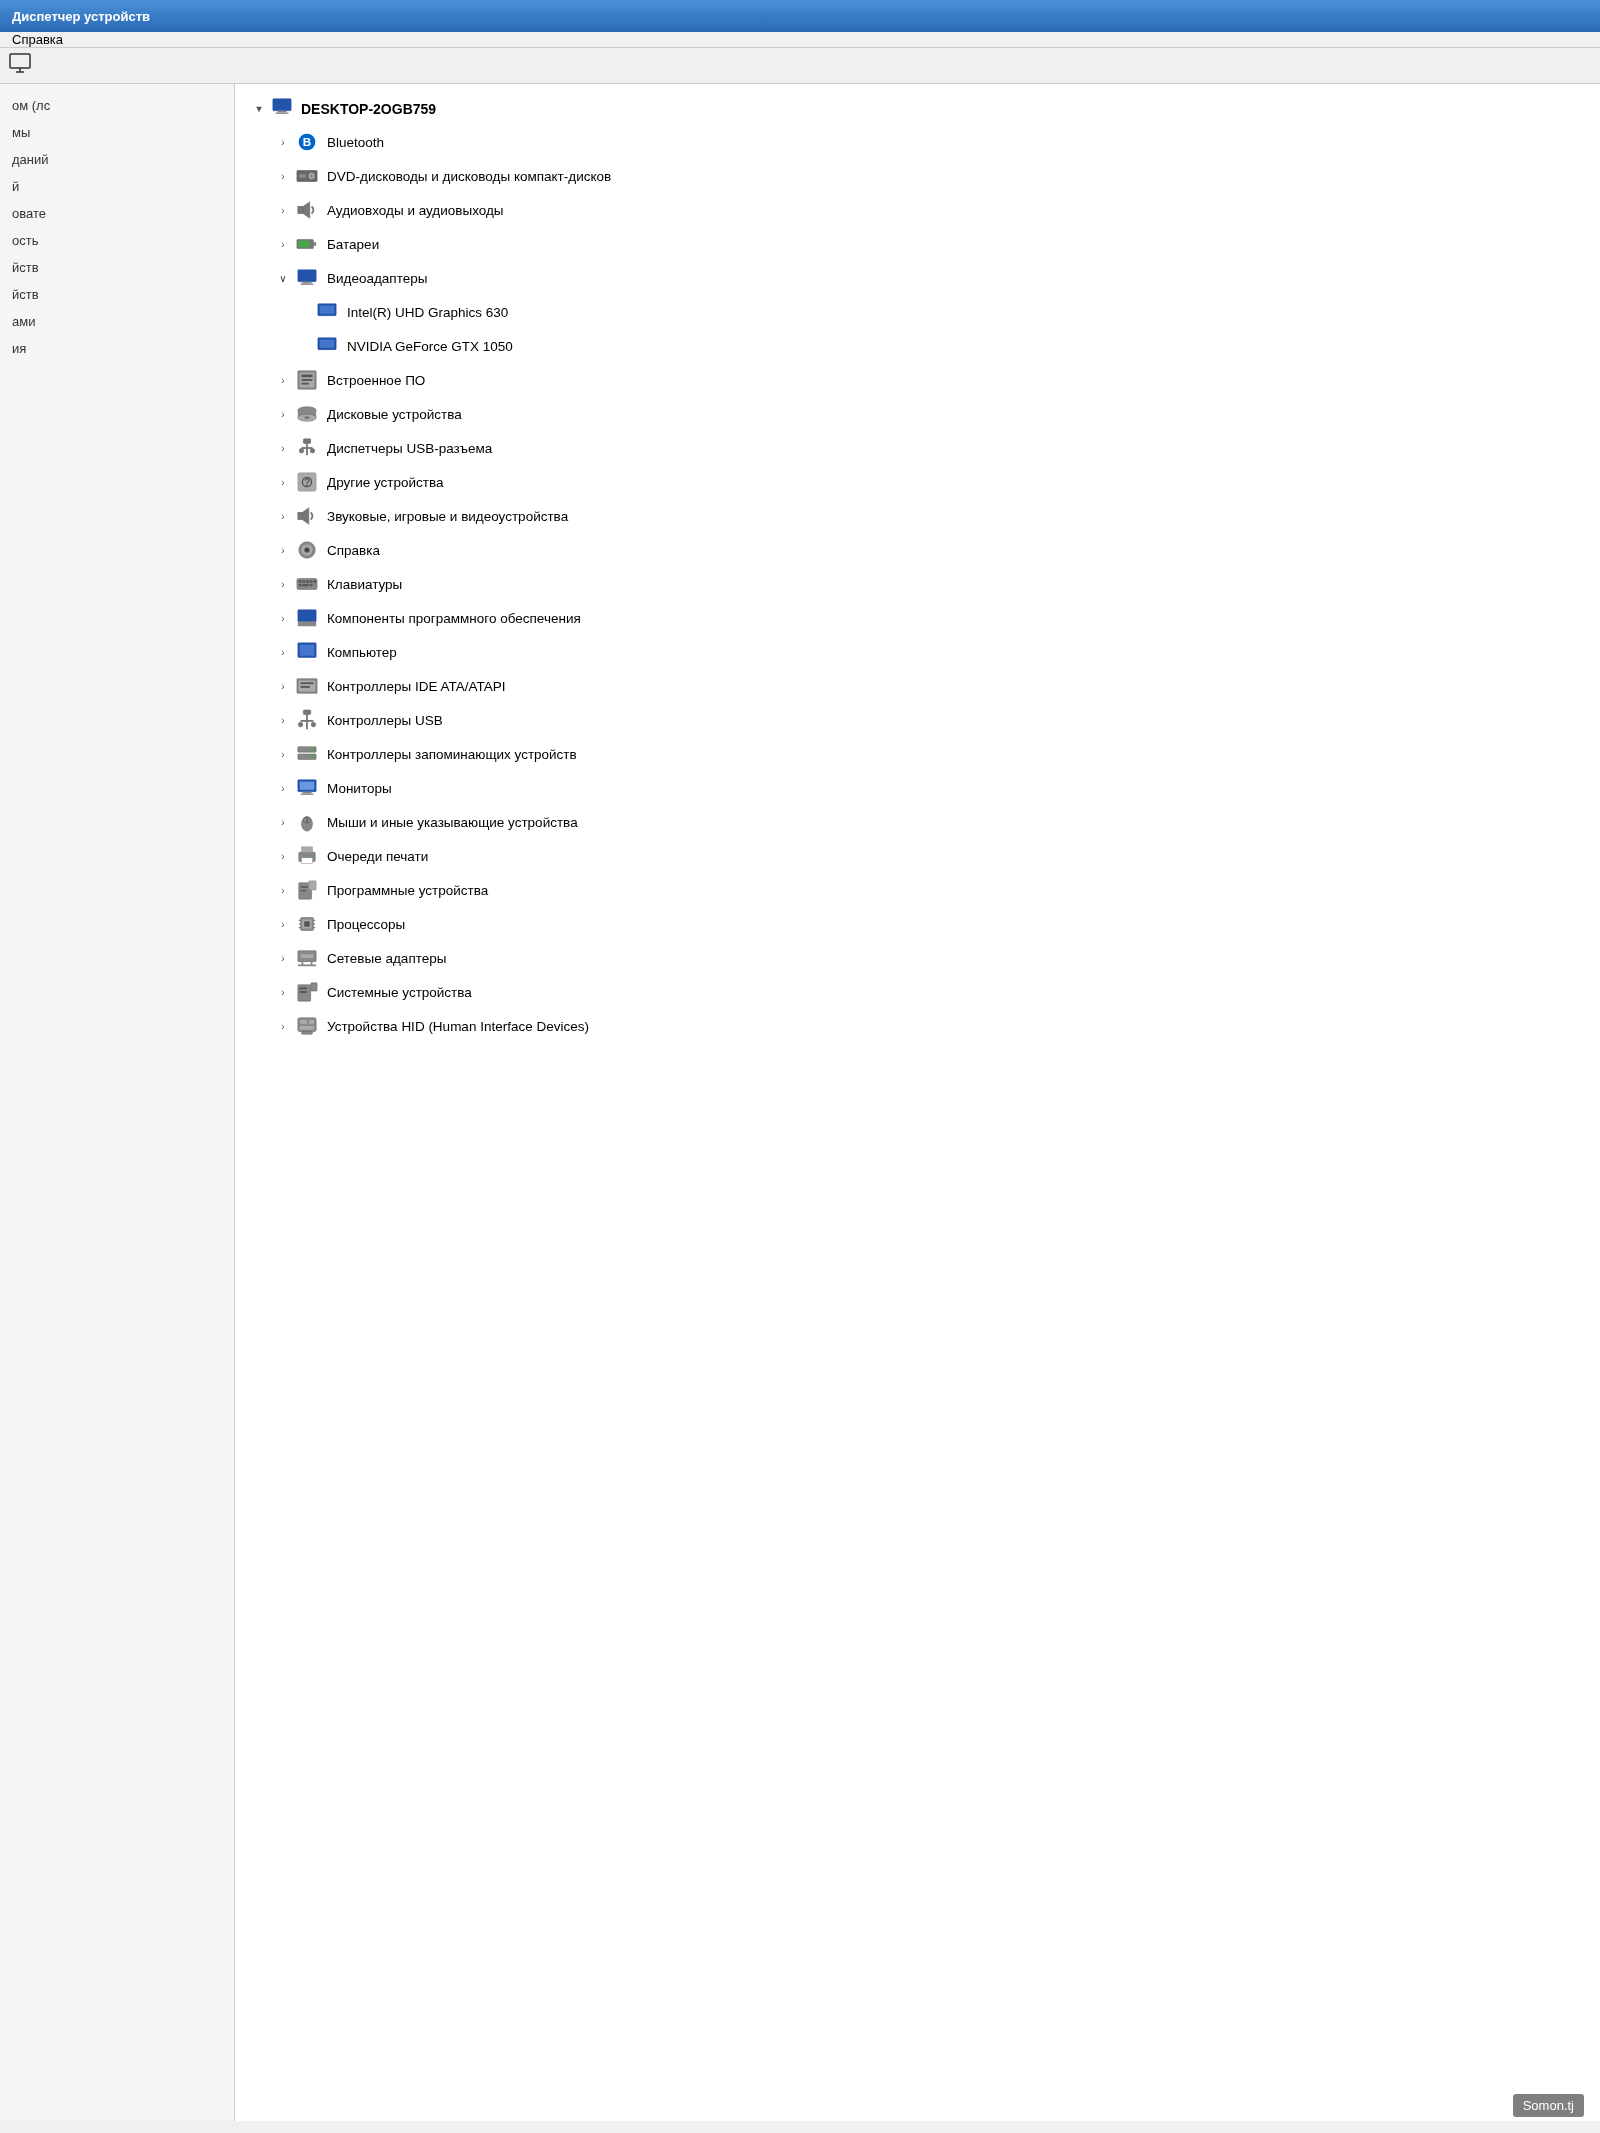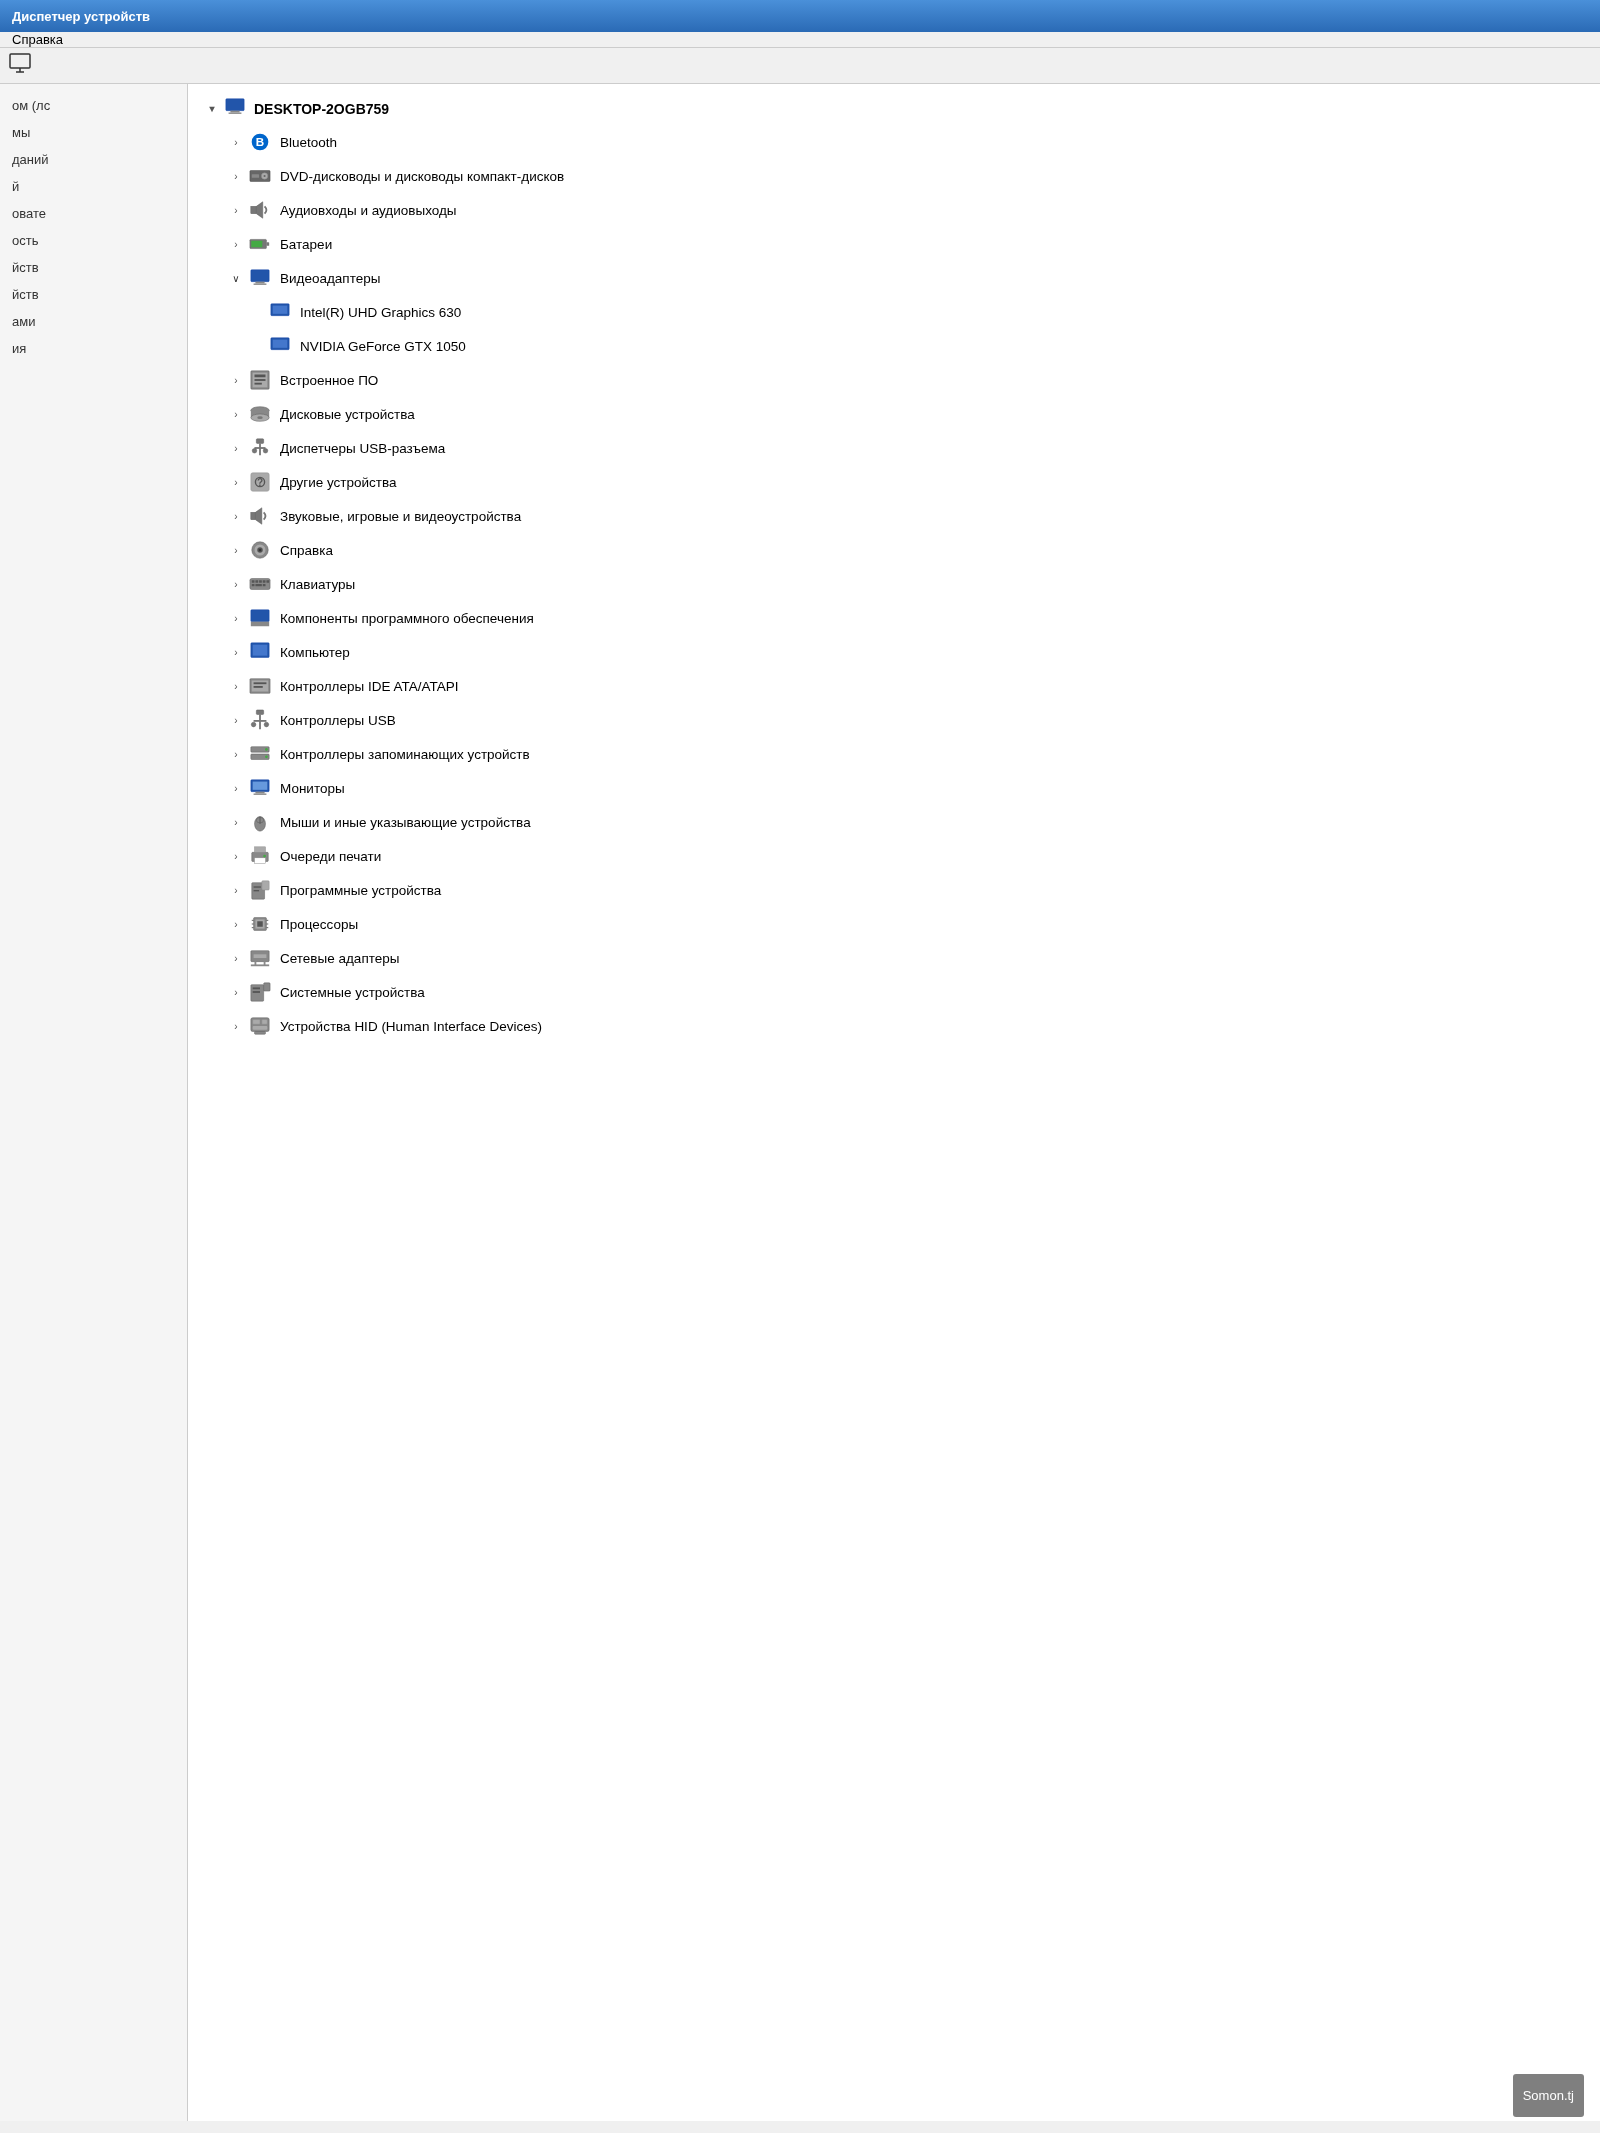--- a/index.html
+++ b/index.html
@@ -47,21 +47,21 @@
       border-bottom: 1px solid #ccc;
     }
 
     .main-container {
       display: flex;
       height: calc(2133px - 96px);
       background: white;
     }
 
     .sidebar {
-      width: 188px;
+      width: 235px;
       background: #f5f5f5;
       border-right: 1px solid #ccc;
       padding: 8px 0;
       overflow: hidden;
     }
 
     .sidebar-item {
       padding: 6px 12px;
       font-size: 13px;
       color: #333;
@@ -138,21 +138,21 @@
       color: #555;
       flex-shrink: 0;
     }
 
     .somon-badge {
       position: fixed;
       bottom: 16px;
       right: 16px;
       background: rgba(0,0,0,0.5);
       color: white;
-      padding: 14px 10px;
+      padding: 4px 10px;
       font-size: 13px;
       border-radius: 3px;
     }
   </style>
 </head>
 <body>
 
 <div class="title-bar">
   <span>Диспетчер устройств</span>
 </div>

